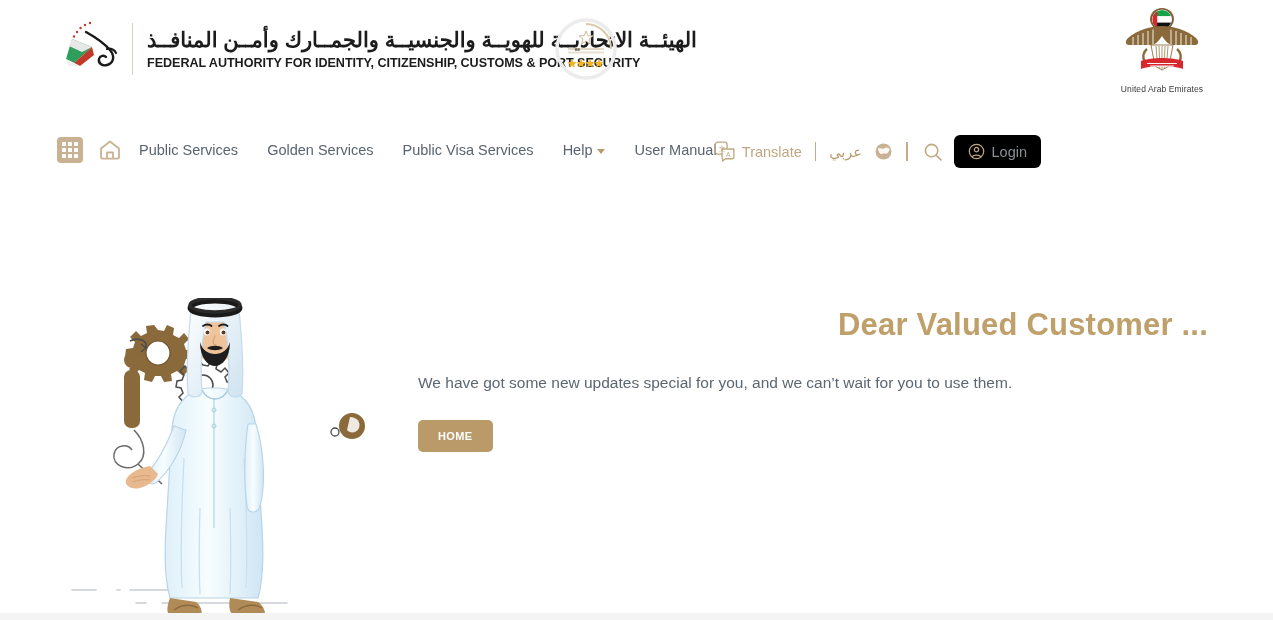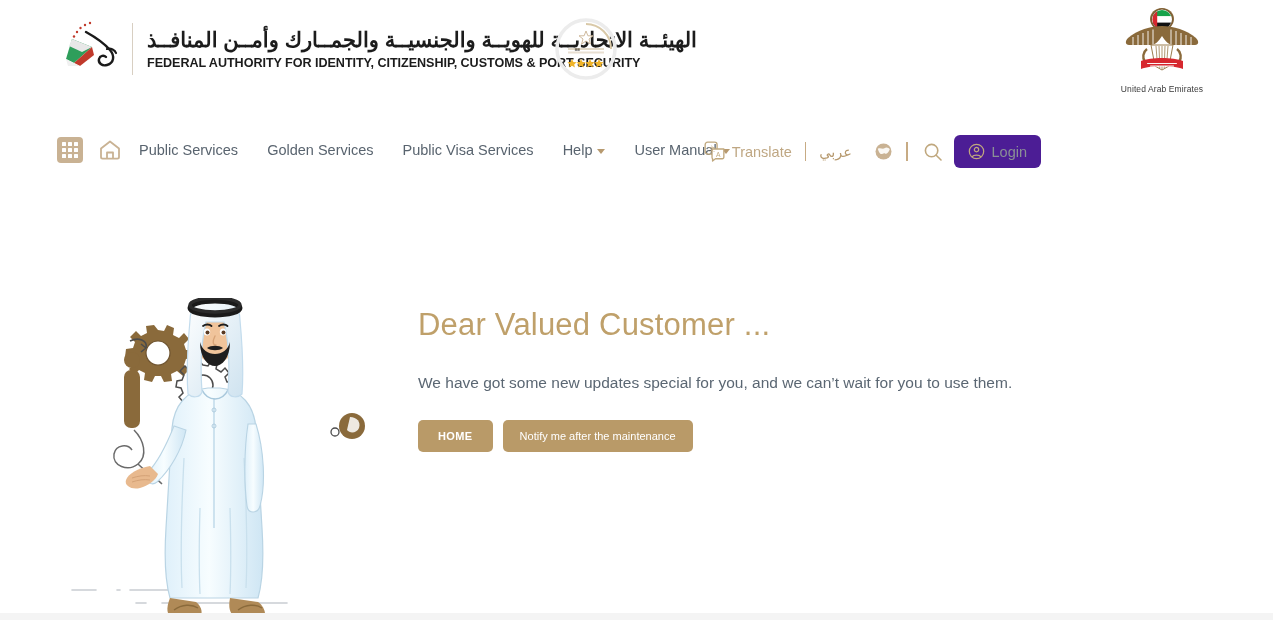--- a/index.html
+++ b/index.html
@@ -138,32 +138,32 @@
   }
   .vdiv {
     width: 1.5px;
     height: 19px;
     background: #c7ab84;
     margin: 0 13px;
   }
   .lang-btn {
     display: flex;
     align-items: center;
-    gap: 22px;
+    gap: 12px;
     color: #b79a6f;
     font-size: 14.5px;
     cursor: pointer;
     direction: rtl;
   }
   .search-btn { margin: 0 0 0 2px; cursor: pointer; display: flex; align-items: center; }
   .pill {
     display: flex;
     align-items: center;
     gap: 7px;
-    background: #4c1d95;
+    background: #000000;
     border-radius: 6px;
     padding: 8px 14px;
     margin-left: 11px;
     color: #8a8f96;
     font-size: 14.5px;
     cursor: pointer;
     white-space: nowrap;
   }
   .pill .pill-label { color: #8a8f96; }
 
@@ -182,23 +182,24 @@
   }
   .content {
     position: absolute;
     left: 418px;
     top: 128px;
     width: 790px;
   }
   .title {
     font-size: 31px;
     color: #bfa06a;
-    font-weight: normal;
+    font-weight: bold;
     letter-spacing: 0.2px;
     line-height: 1.1;
+    text-align: right;
   }
   .subtitle {
     font-size: 17.5px;
     color: #bfa06a;
     margin-top: 16px;
     font-weight: normal;
   }
   .body-text {
     margin-top: 29px;
     font-size: 15.5px;
@@ -543,18 +544,17 @@
     </g>
   </svg>
 
   <div class="content">
     <h1 class="title">Dear Valued Customer ...</h1>
     <div class="body-text">
       <div>We have got some new updates special for you, and we can’t wait for you to use them.</div>
     </div>
     <div class="btn-row">
       <button class="btn home">HOME</button>
-      <button class="btn">Notify me after the maintenance</button>
     </div>
   </div>
 </div>
 
 <div class="footer-divider"></div>
 
 </body></html>

